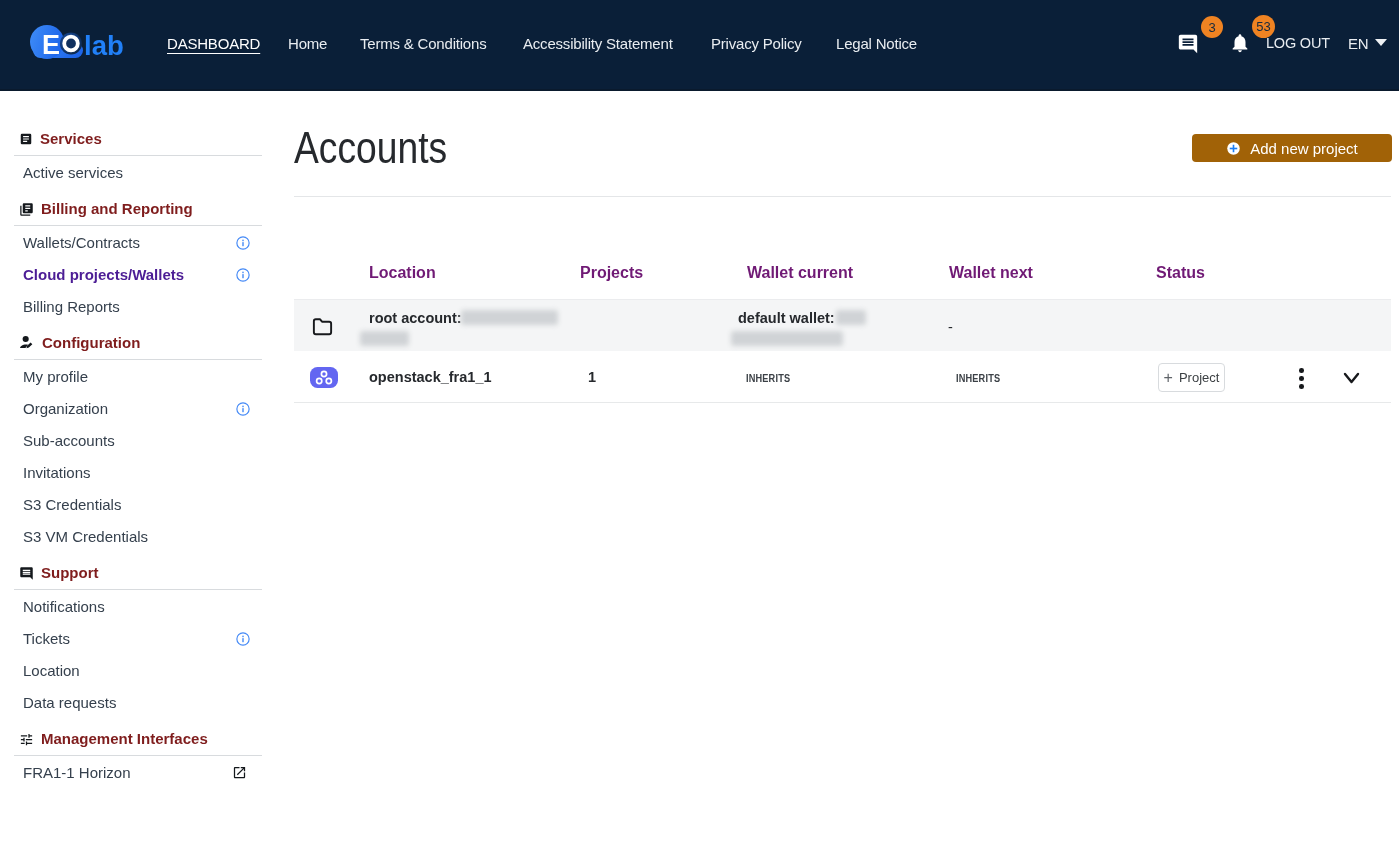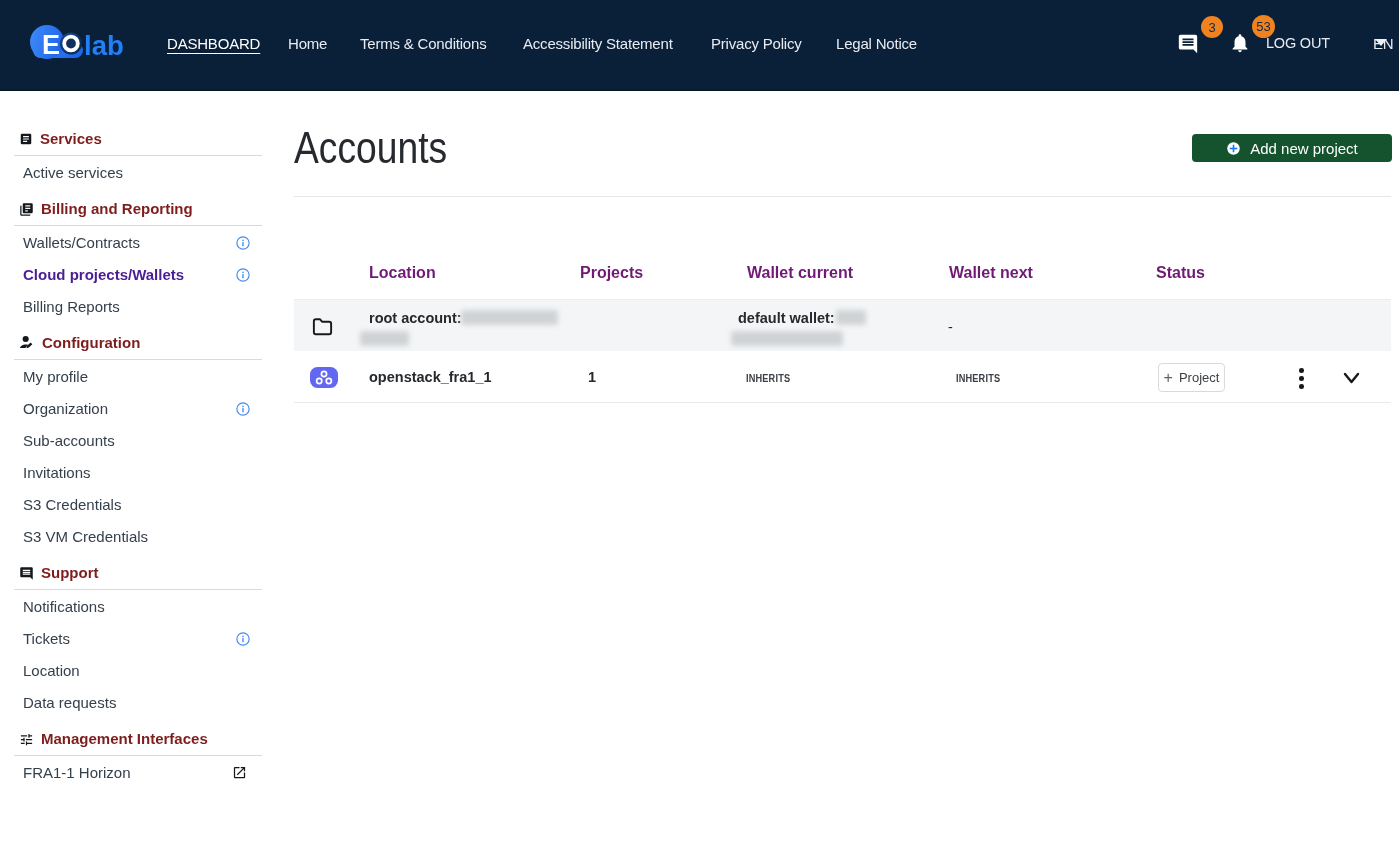--- a/index.html
+++ b/index.html
@@ -21,21 +21,21 @@
 .sh { display:flex; align-items:center; gap:7px; padding:0 0 6px 5px; border-bottom:1px solid #d8dbde; color:#7f1d1d; font-weight:bold; font-size:15px; line-height:20px; }
 .sh svg { flex:0 0 auto; }
 aside ul { list-style:none; padding-top:1px; }
 aside li { position:relative; line-height:32px; height:32px; padding-left:9px; font-size:15px; color:#35404d; white-space:nowrap; }
 aside li.active { color:#4c1d95; font-weight:bold; }
 .info { position:absolute; right:12px; top:9px; }
 .ext { position:absolute; right:15px; top:8px; }
 
 
 h1 { position:absolute; left:294px; top:125px; font-size:45px; font-weight:400; color:#26292d; line-height:45px; transform:scaleX(0.827); transform-origin:left; letter-spacing:0; }
-.addbtn { position:absolute; left:1192px; top:134px; width:200px; height:28px; background:#14532d; border-radius:4px; color:#fff; font-size:15px; display:flex; align-items:center; justify-content:center; gap:9px; }
+.addbtn { position:absolute; left:1192px; top:134px; width:200px; height:28px; background:#a16207; border-radius:4px; color:#fff; font-size:15px; display:flex; align-items:center; justify-content:center; gap:9px; }
 .mainhr { position:absolute; left:294px; top:196px; width:1097px; height:1px; background:#e4e6e8; }
 .th { position:absolute; top:264px; font-size:16px; font-weight:bold; color:#701a75; }
 .row1 { position:absolute; left:294px; top:299px; width:1097px; height:52px; background:#f4f5f6; border-top:1px solid #ebecee; }
 .row2 { position:absolute; left:294px; top:351px; width:1097px; height:52px; background:#fff; border-bottom:1px solid #e7e9ea; }
 .bold15 { position:absolute; font-size:14.5px; font-weight:bold; color:#26292d; white-space:nowrap; }
 .pill { position:absolute; background:#d0d3d6; border-radius:3px; filter:blur(2.5px); }
 .inherits { position:absolute; font-size:11.5px; font-weight:bold; color:#3b4046; letter-spacing:0.2px; transform:scaleX(0.8); transform-origin:left; }
 .pbtn { position:absolute; left:864px; top:12px; width:67px; height:29px; border:1px solid #d8dbde; border-radius:4px; background:#fff; display:flex; align-items:center; justify-content:center; gap:6px; font-size:13px; color:#3c4043; }
 .kdot { position:absolute; left:1005px; width:4.6px; height:4.6px; border-radius:50%; background:#17191c; }
 </style>
@@ -75,21 +75,21 @@
     <path d="M21.99 4c0-1.1-.89-2-1.99-2H4c-1.1 0-2 .9-2 2v12c0 1.1.9 2 2 2h14l4 4-.01-18zM18 14H6v-2h12v2zm0-3H6V9h12v2zm0-3H6V6h12v2z"></path>
   </svg>
   <div class="hbadge" style="left:1201px; top:16px; width:22px; height:22px;">3</div>
 
   <svg class="abs" style="left:1229px; top:31px;" width="22" height="24" viewBox="0 0 24 24" fill="#fff">
     <path d="M12 22c1.1 0 2-.9 2-2h-4c0 1.1.89 2 2 2zm6-6v-5c0-3.07-1.64-5.64-4.5-6.32V4c0-.83-.67-1.5-1.5-1.5s-1.5.67-1.5 1.5v.68C7.63 5.36 6 7.92 6 11v5l-2 2v1h16v-1l-2-2z"></path>
   </svg>
   <div class="hbadge" style="left:1252px; top:15px; width:23px; height:23px;">53</div>
 
   <a class="navlink" style="left:1266px; font-size:14.5px;">LOG OUT</a>
-  <a class="navlink" style="left:1348px;margin-left:25px;">EN</a>
+  <a class="navlink" style="left:1348px;">EN</a>
   <div class="caret" style="left:1375px; top:39px;"></div>
 </header>
 
 <aside>
   <div class="sec">
     <div class="sh">
       <svg width="14" height="14" viewBox="0 0 24 24" fill="#14181c">
           <path d="M19 3H5a2 2 0 0 0-2 2v14a2 2 0 0 0 2 2h14a2 2 0 0 0 2-2V5a2 2 0 0 0-2-2zM14 17H7v-2h7v2zm3-4H7v-2h10v2zm0-4H7V7h10v2z"></path>
         </svg>
       Services

